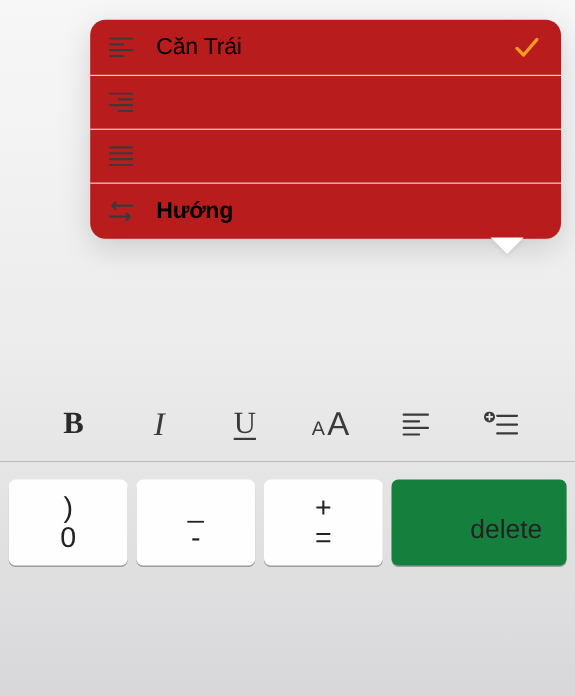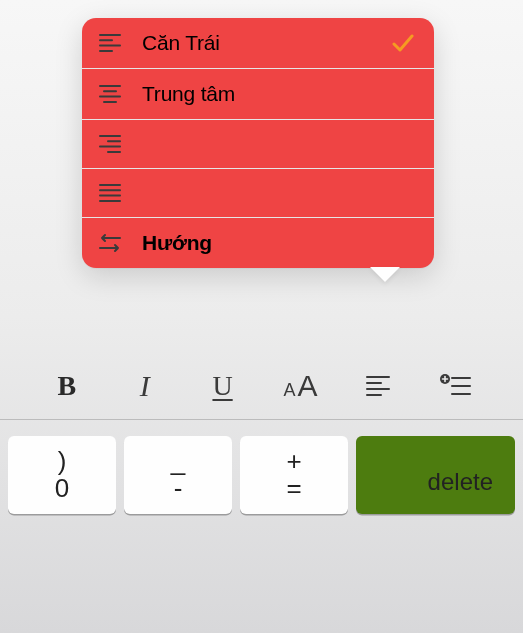--- a/index.html
+++ b/index.html
@@ -10,22 +10,22 @@
       font-family: -apple-system, BlinkMacSystemFont, "Helvetica Neue", sans-serif;
       position: relative;
       overflow: hidden;
     }
 
     
     .popover {
       position: absolute;
       left: 82px;
       top: 18px;
-      width: 352px;
-      background: #ef4444;
+      width: 428px;
+      background: #b91c1c;
       border-radius: 14px;
       box-shadow: 0 1px 0 rgba(0,0,0,0.03), 0 8px 28px rgba(0,0,0,0.15);
     }
     .popover::after {
       content: "";
       position: absolute;
       bottom: -14px;
       right: 34px;
       width: 0; height: 0;
       border-left: 15px solid transparent;
@@ -108,21 +108,21 @@
       align-items: center;
       justify-content: center;
       font-size: 24px;
       color: #222;
     }
     .key.small { width: 108px; }
     .key .main { font-size: 26px; line-height: 1.05; }
     .key .sub  { font-size: 26px; line-height: 1.05; }
     .key.delete {
       flex: 1;
-      background: #4d7c0f;
+      background: #15803d;
       justify-content: flex-end;
       align-items: flex-end;
       padding: 0 22px 18px 0;
       font-size: 24px;
       color: #222;
       font-weight: 400;
     }
 
     svg { display: block; }
   </style>
@@ -143,33 +143,20 @@
         </svg>
     </span>
     <span class="label">Căn Trái</span>
     <span class="check">
       <svg width="22" height="20" viewBox="0 0 22 20">
           <path d="M2 11 L8 17 L20 3" stroke="#f59b22" stroke-width="3" fill="none" stroke-linecap="round" stroke-linejoin="round"></path>
         </svg>
     </span>
   </div>
 
-  <div class="menu-item">
-    <span class="icon">
-      <svg width="22" height="18" viewBox="0 0 22 18">
-          <g stroke="#3a3a3a" stroke-width="2" stroke-linecap="round">
-            <line x1="1" y1="1" x2="21" y2="1"></line>
-            <line x1="5" y1="6.3" x2="17" y2="6.3"></line>
-            <line x1="1" y1="11.6" x2="21" y2="11.6"></line>
-            <line x1="5" y1="17" x2="17" y2="17"></line>
-          </g>
-        </svg>
-    </span>
-    <span class="label">Trung tâm</span>
-  </div>
 
   <div class="menu-item">
     <span class="icon">
       <svg width="22" height="18" viewBox="0 0 22 18">
           <g stroke="#3a3a3a" stroke-width="2" stroke-linecap="round">
             <line x1="1" y1="1" x2="21" y2="1"></line>
             <line x1="9" y1="6.3" x2="21" y2="6.3"></line>
             <line x1="1" y1="11.6" x2="21" y2="11.6"></line>
             <line x1="9" y1="17" x2="21" y2="17"></line>
           </g>

